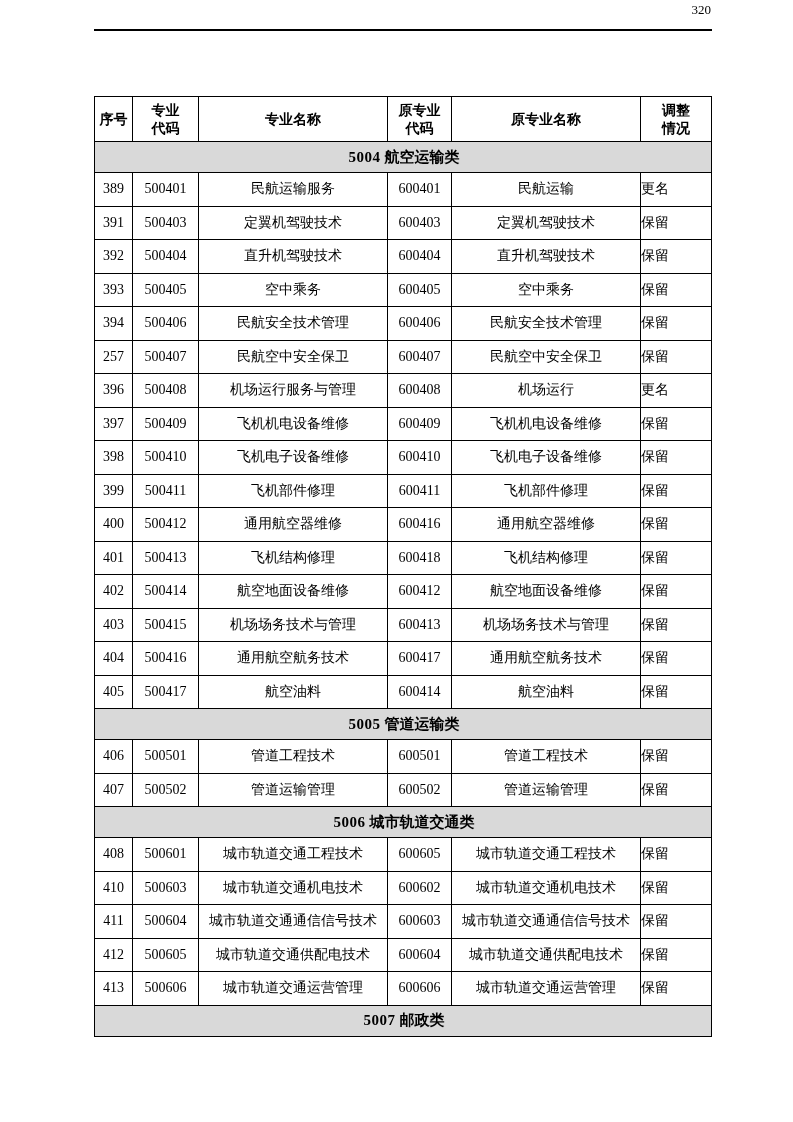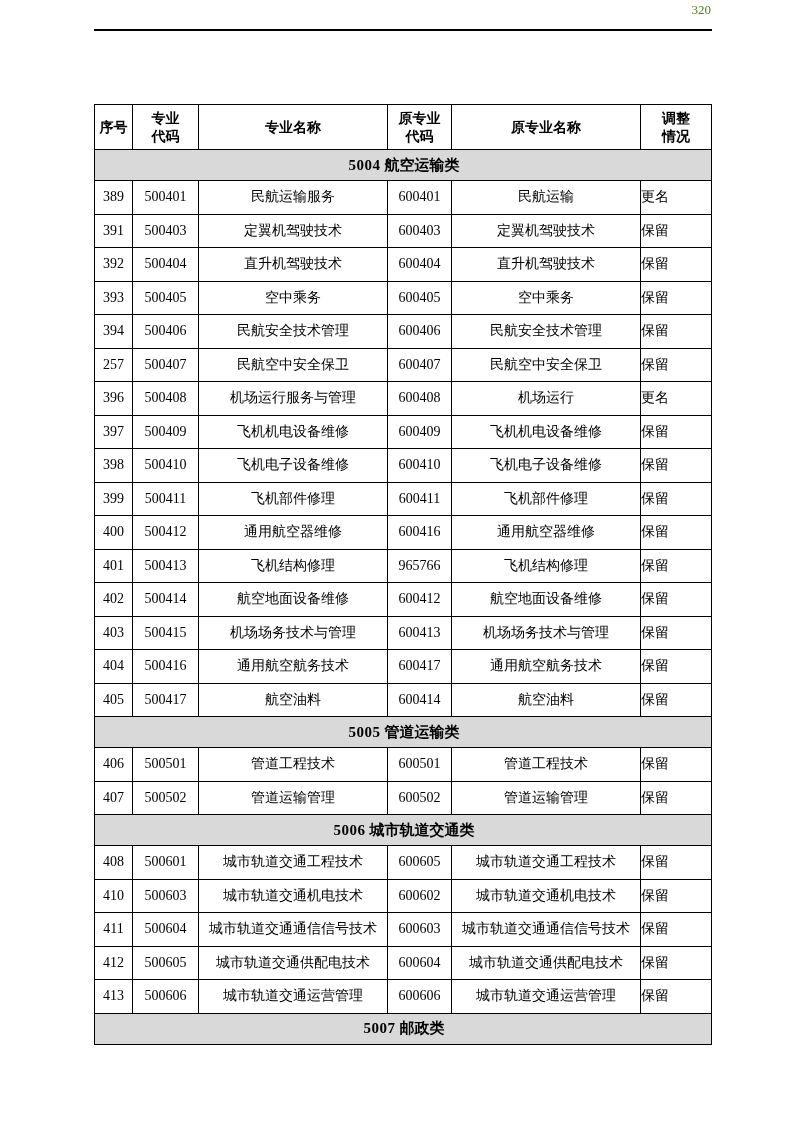--- a/index.html
+++ b/index.html
@@ -11,33 +11,33 @@
     overflow: hidden;
     font-family: "Liberation Sans", "DejaVu Sans", sans-serif;
     color: #000000;
   }
   .page-number {
     position: absolute;
     top: 2px;
     right: 82px;
     font-family: "Liberation Serif", "DejaVu Serif", serif;
     font-size: 13px;
-    color: #4d7c0f;
+    color: #000000;
   }
   .page-rule {
     position: absolute;
     top: 29px;
     left: 94px;
     width: 618px;
     height: 2px;
     background: #000000;
   }
   .table-wrap {
     position: absolute;
-    top: 104px;
+    top: 96px;
     left: 94px;
   }
   table.major-table {
     border-collapse: collapse;
     table-layout: fixed;
     width: 617px;
   }
   .major-table th, .major-table td {
     border: 1.5px solid #000000;
     padding: 0;
@@ -203,21 +203,21 @@
             <td class="cell-num">500412</td>
             <td class="cell-left">通用航空器维修</td>
             <td class="cell-num">600416</td>
             <td class="cell-left">通用航空器维修</td>
             <td class="cell-center">保留</td>
           </tr>
           <tr class="data-row">
             <td class="cell-num">401</td>
             <td class="cell-num">500413</td>
             <td class="cell-left">飞机结构修理</td>
-            <td class="cell-num">965766</td>
+            <td class="cell-num">600418</td>
             <td class="cell-left">飞机结构修理</td>
             <td class="cell-center">保留</td>
           </tr>
           <tr class="data-row">
             <td class="cell-num">402</td>
             <td class="cell-num">500414</td>
             <td class="cell-left">航空地面设备维修</td>
             <td class="cell-num">600412</td>
             <td class="cell-left">航空地面设备维修</td>
             <td class="cell-center">保留</td>

